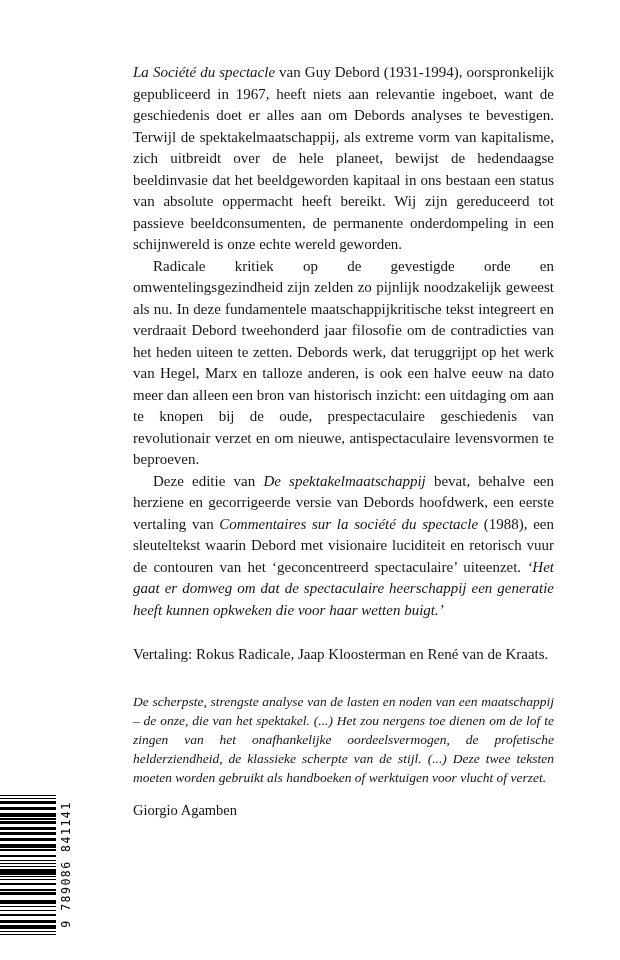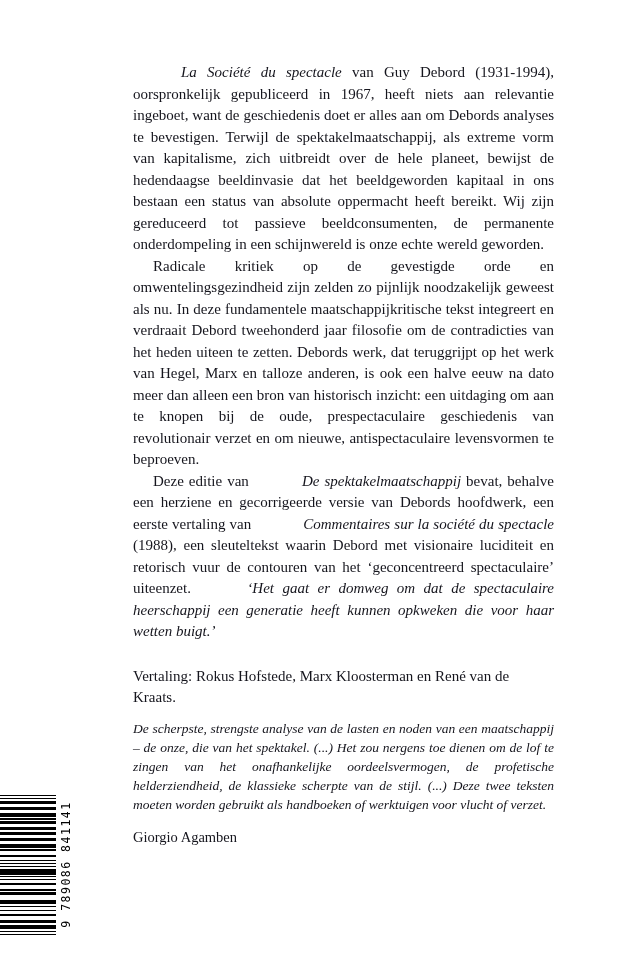--- a/index.html
+++ b/index.html
@@ -17,28 +17,28 @@
     width: 421px;
   }
   .para {
     margin: 0;
     font-size: 15px;
     line-height: 21.5px;
     text-align: justify;
     hyphens: auto;
   }
   .para.indent { text-indent: 20px; }
-  .para em { font-style: italic; margin-left: 48px; }
+  .para em { font-style: italic; }
   .credit {
     margin: 23px 0 0 0;
     font-size: 15px;
     line-height: 21px;
   }
   .review {
-    margin: 11px 0 0 0;
+    margin: 27px 0 0 0;
     font-size: 13.5px;
     line-height: 19px;
     font-style: italic;
     text-align: justify;
     hyphens: auto;
   }
   .attribution {
     margin: 13px 0 16px 0;
     font-size: 14.5px;
     line-height: 20px;
@@ -71,21 +71,21 @@
 </head>
 <body>
 
 <div class="text-column">
   <div>
       <p class="para"><em>La Société du spectacle</em><span> van Guy Debord (1931-1994), oorspronkelijk gepubliceerd in 1967, heeft niets aan relevantie ingeboet, want de geschiedenis doet er alles aan om Debords analyses te bevestigen. Terwijl de spektakelmaatschappij, als extreme vorm van kapitalisme, zich uitbreidt over de hele planeet, bewijst de hedendaagse beeldinvasie dat het beeldgeworden kapitaal in ons bestaan een status van absolute oppermacht heeft bereikt. Wij zijn gereduceerd tot passieve beeldconsumenten, de permanente onderdompeling in een schijnwereld is onze echte wereld geworden.</span></p>
       <p class="para indent"><span>Radicale kritiek op de gevestigde orde en omwentelingsgezindheid zijn zelden zo pijnlijk noodzakelijk geweest als nu. In deze fundamentele maatschappijkritische tekst integreert en verdraait Debord tweehonderd jaar filosofie om de contradicties van het heden uiteen te zetten. Debords werk, dat teruggrijpt op het werk van Hegel, Marx en talloze anderen, is ook een halve eeuw na dato meer dan alleen een bron van historisch inzicht: een uitdaging om aan te knopen bij de oude, prespectaculaire geschiedenis van revolutionair verzet en om nieuwe, antispectaculaire levensvormen te beproeven.</span></p>
       <p class="para indent"><span>Deze editie van </span><em>De spektakelmaatschappij</em><span> bevat, behalve een herziene en gecorrigeerde versie van Debords hoofdwerk, een eerste vertaling van </span><em>Commentaires sur la société du spectacle</em><span> (1988), een sleuteltekst waarin Debord met visionaire luciditeit en retorisch vuur de contouren van het ‘geconcentreerd spectaculaire’ uiteenzet. </span><em>‘Het gaat er domweg om dat de spectaculaire heerschappij een generatie heeft kunnen opkweken die voor haar wetten buigt.’</em></p>
     </div>
 
-  <p class="credit">Vertaling: Rokus Hofstede, Marx Kloosterman en René van de Kraats.</p>
+  <p class="credit">Vertaling: Rokus Radicale, Jaap Kloosterman en René van de Kraats.</p>
 
   <p class="review">De scherpste, strengste analyse van de lasten en noden van een maatschappij – de onze, die van het spektakel. (...) Het zou nergens toe dienen om de lof te zingen van het onafhankelijke oordeelsvermogen, de profetische helderziendheid, de klassieke scherpte van de stijl. (...) Deze twee teksten moeten worden gebruikt als handboeken of werktuigen voor vlucht of verzet.</p>
 
   <p class="attribution">Giorgio Agamben</p>
 </div>
 
 <div class="barcode-slot">
   <div class="barcode">
     <div class="bars">
         <div class="bar" style="width: 1.484px;"></div>

